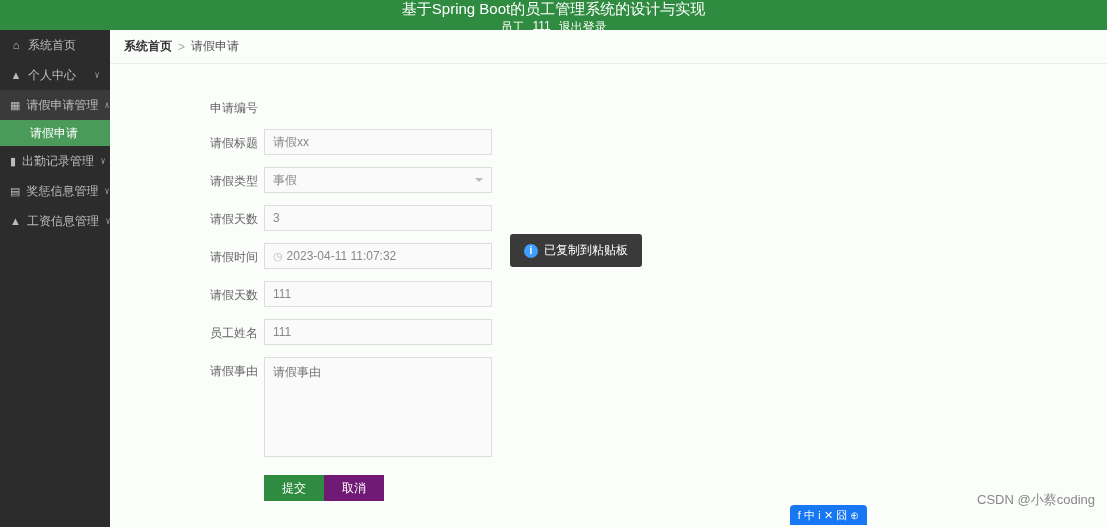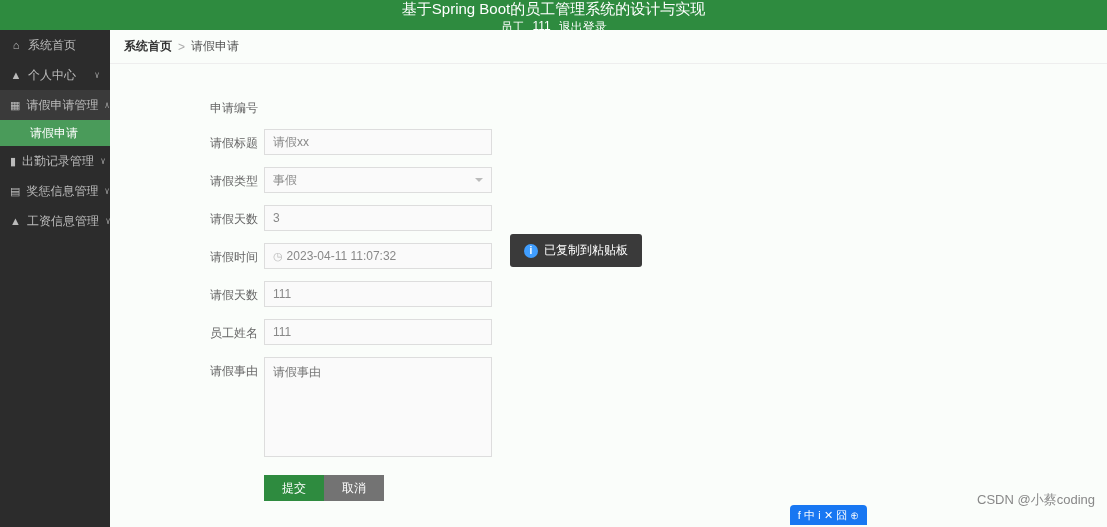--- a/index.html
+++ b/index.html
@@ -129,21 +129,21 @@
       height: 26px;
       border: none;
       font-size: 12px;
       color: #fff;
       cursor: pointer;
       display: flex;
       align-items: center;
       justify-content: center;
     }
     .btn-submit { background: #2e8b3f; }
-    .btn-cancel { background: #737373; }
+    .btn-cancel { background: #701a75; }
     
     .toast {
       position: absolute;
       left: 510px;
       top: 234px;
       background: #3a3a3a;
       color: #fff;
       font-size: 12px;
       padding: 8px 14px;
       border-radius: 3px;

